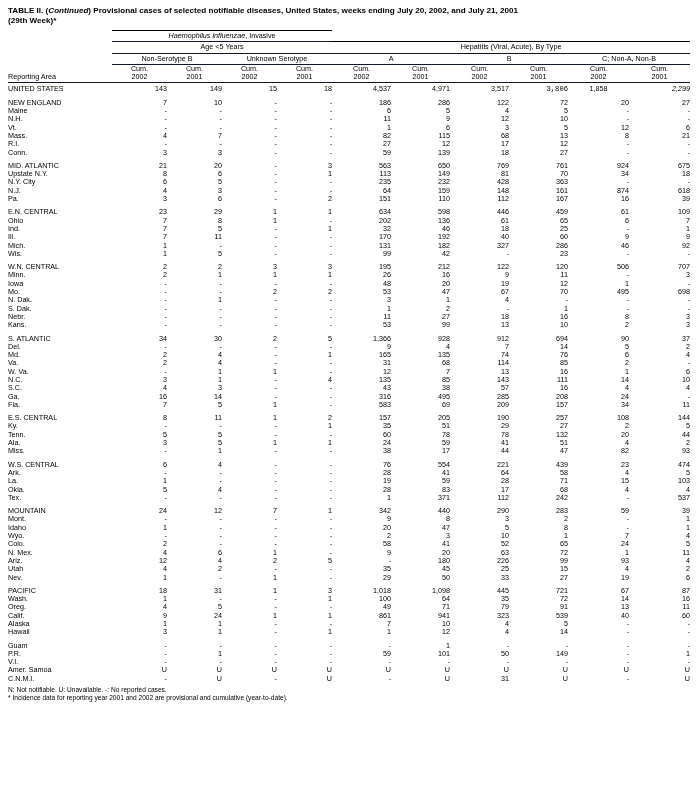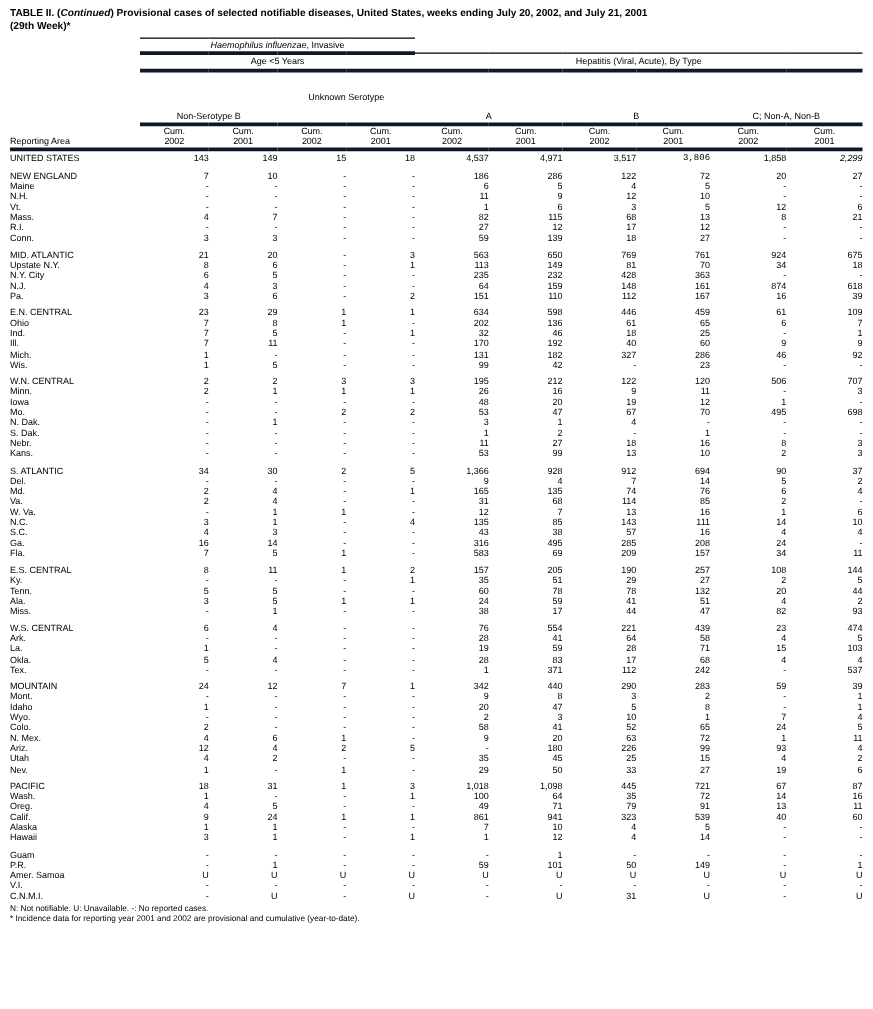--- a/index.html
+++ b/index.html
@@ -41,21 +41,21 @@
     line-height: 8.3px;
     vertical-align: bottom;
     white-space: nowrap;
   }
   .hdr-center { text-align: center; }
   .hdr-left { text-align: left; margin-left: 40px; }
   .num { text-align: right; padding-right: 6px; }
   .area { text-align: left; padding-left: 1px; }
 
   .line-top { border-top: 1px solid #000; }
-  .line-bot { border-bottom: 3px solid #0f172a; }
+  .line-bot { border-bottom: 1px solid #0f172a; }
 
   .grp-gap td { height: 5px; line-height: 5px; font-size: 1px; }
   .footer {
     margin-top: 3px;
     font-size: 6.6px;
     line-height: 8.4px;
   }
   .footer .row1 { }
   .footer .row2 { }
 </style>
@@ -95,21 +95,21 @@
       <td colspan="6" class="hdr-center" style="padding:1px 0;"></td>
     </tr>
     <tr>
       <td></td>
       <td colspan="4" class="hdr-center line-bot" style="padding:1px 0;">Age &lt;5 Years</td>
       <td colspan="6" class="hdr-center line-top line-bot" style="padding:1px 0;">Hepatitis (Viral, Acute), By Type</td>
     </tr>
     <tr>
       <td></td>
       <td colspan="2" class="hdr-center line-bot" style="padding:1px 0;">Non-Serotype B</td>
-      <td colspan="2" class="hdr-center line-bot" style="padding:16px 0;">Unknown Serotype</td>
+      <td colspan="2" class="hdr-center line-bot" style="padding:1px 0;">Unknown Serotype</td>
       <td colspan="2" class="hdr-center line-bot" style="padding:1px 0;">A</td>
       <td colspan="2" class="hdr-center line-bot" style="padding:1px 0;">B</td>
       <td colspan="2" class="hdr-center line-bot" style="padding:1px 0;">C; Non-A, Non-B</td>
     </tr>
     <tr>
       <td></td>
       <td class="hdr-center">Cum.</td>
       <td class="hdr-center">Cum.</td>
       <td class="hdr-center">Cum.</td>
       <td class="hdr-center">Cum.</td>
@@ -139,21 +139,21 @@
         <tr style="border-top: 1px solid rgb(0, 0, 0);">
           <td class="area" style="padding-top: 2px;">UNITED STATES</td>
           <td class="num" style="padding-top: 2px;">143</td>
           <td class="num" style="padding-top: 2px;">149</td>
           <td class="num" style="padding-top: 2px;">15</td>
           <td class="num" style="padding-top: 2px;">18</td>
           <td class="num" style="padding-top: 2px;">4,537</td>
           <td class="num" style="padding-top: 2px;">4,971</td>
           <td class="num" style="padding-top: 2px;">3,517</td>
           <td class="num" style="padding-top: 2px; font-family: Liberation Mono, monospace;">3,806</td>
-          <td class="num" style="padding-top: 2px;">1,858</td>
+          <td class="num" style="padding-top: 2px; text-align: center;">1,858</td>
           <td class="num" style="padding-top: 2px; font-style: italic;">2,299</td>
         </tr>
         <tr class="grp-gap">
           <td colspan="11"></td>
         </tr>
         <tr>
           <td class="area">NEW ENGLAND</td>
           <td class="num">7</td>
           <td class="num">10</td>
           <td class="num">-</td>
@@ -979,44 +979,44 @@
           <td class="num">-</td>
           <td class="num">-</td>
           <td class="num">59</td>
           <td class="num">101</td>
           <td class="num">50</td>
           <td class="num">149</td>
           <td class="num">-</td>
           <td class="num">1</td>
         </tr>
         <tr>
+          <td class="area">V.I.</td>
+          <td class="num">-</td>
+          <td class="num">-</td>
+          <td class="num">-</td>
+          <td class="num">-</td>
+          <td class="num">-</td>
+          <td class="num">-</td>
+          <td class="num">-</td>
+          <td class="num">-</td>
+          <td class="num">-</td>
+          <td class="num">-</td>
+        </tr>
+        <tr>
           <td class="area">Amer. Samoa</td>
           <td class="num">U</td>
           <td class="num">U</td>
           <td class="num">U</td>
           <td class="num">U</td>
           <td class="num">U</td>
           <td class="num">U</td>
           <td class="num">U</td>
           <td class="num">U</td>
           <td class="num">U</td>
           <td class="num">U</td>
-        </tr>
-        <tr>
-          <td class="area">V.I.</td>
-          <td class="num">-</td>
-          <td class="num">-</td>
-          <td class="num">-</td>
-          <td class="num">-</td>
-          <td class="num">-</td>
-          <td class="num">-</td>
-          <td class="num">-</td>
-          <td class="num">-</td>
-          <td class="num">-</td>
-          <td class="num">-</td>
         </tr>
         <tr>
           <td class="area">C.N.M.I.</td>
           <td class="num">-</td>
           <td class="num">U</td>
           <td class="num">-</td>
           <td class="num">U</td>
           <td class="num">-</td>
           <td class="num">U</td>
           <td class="num">31</td>

